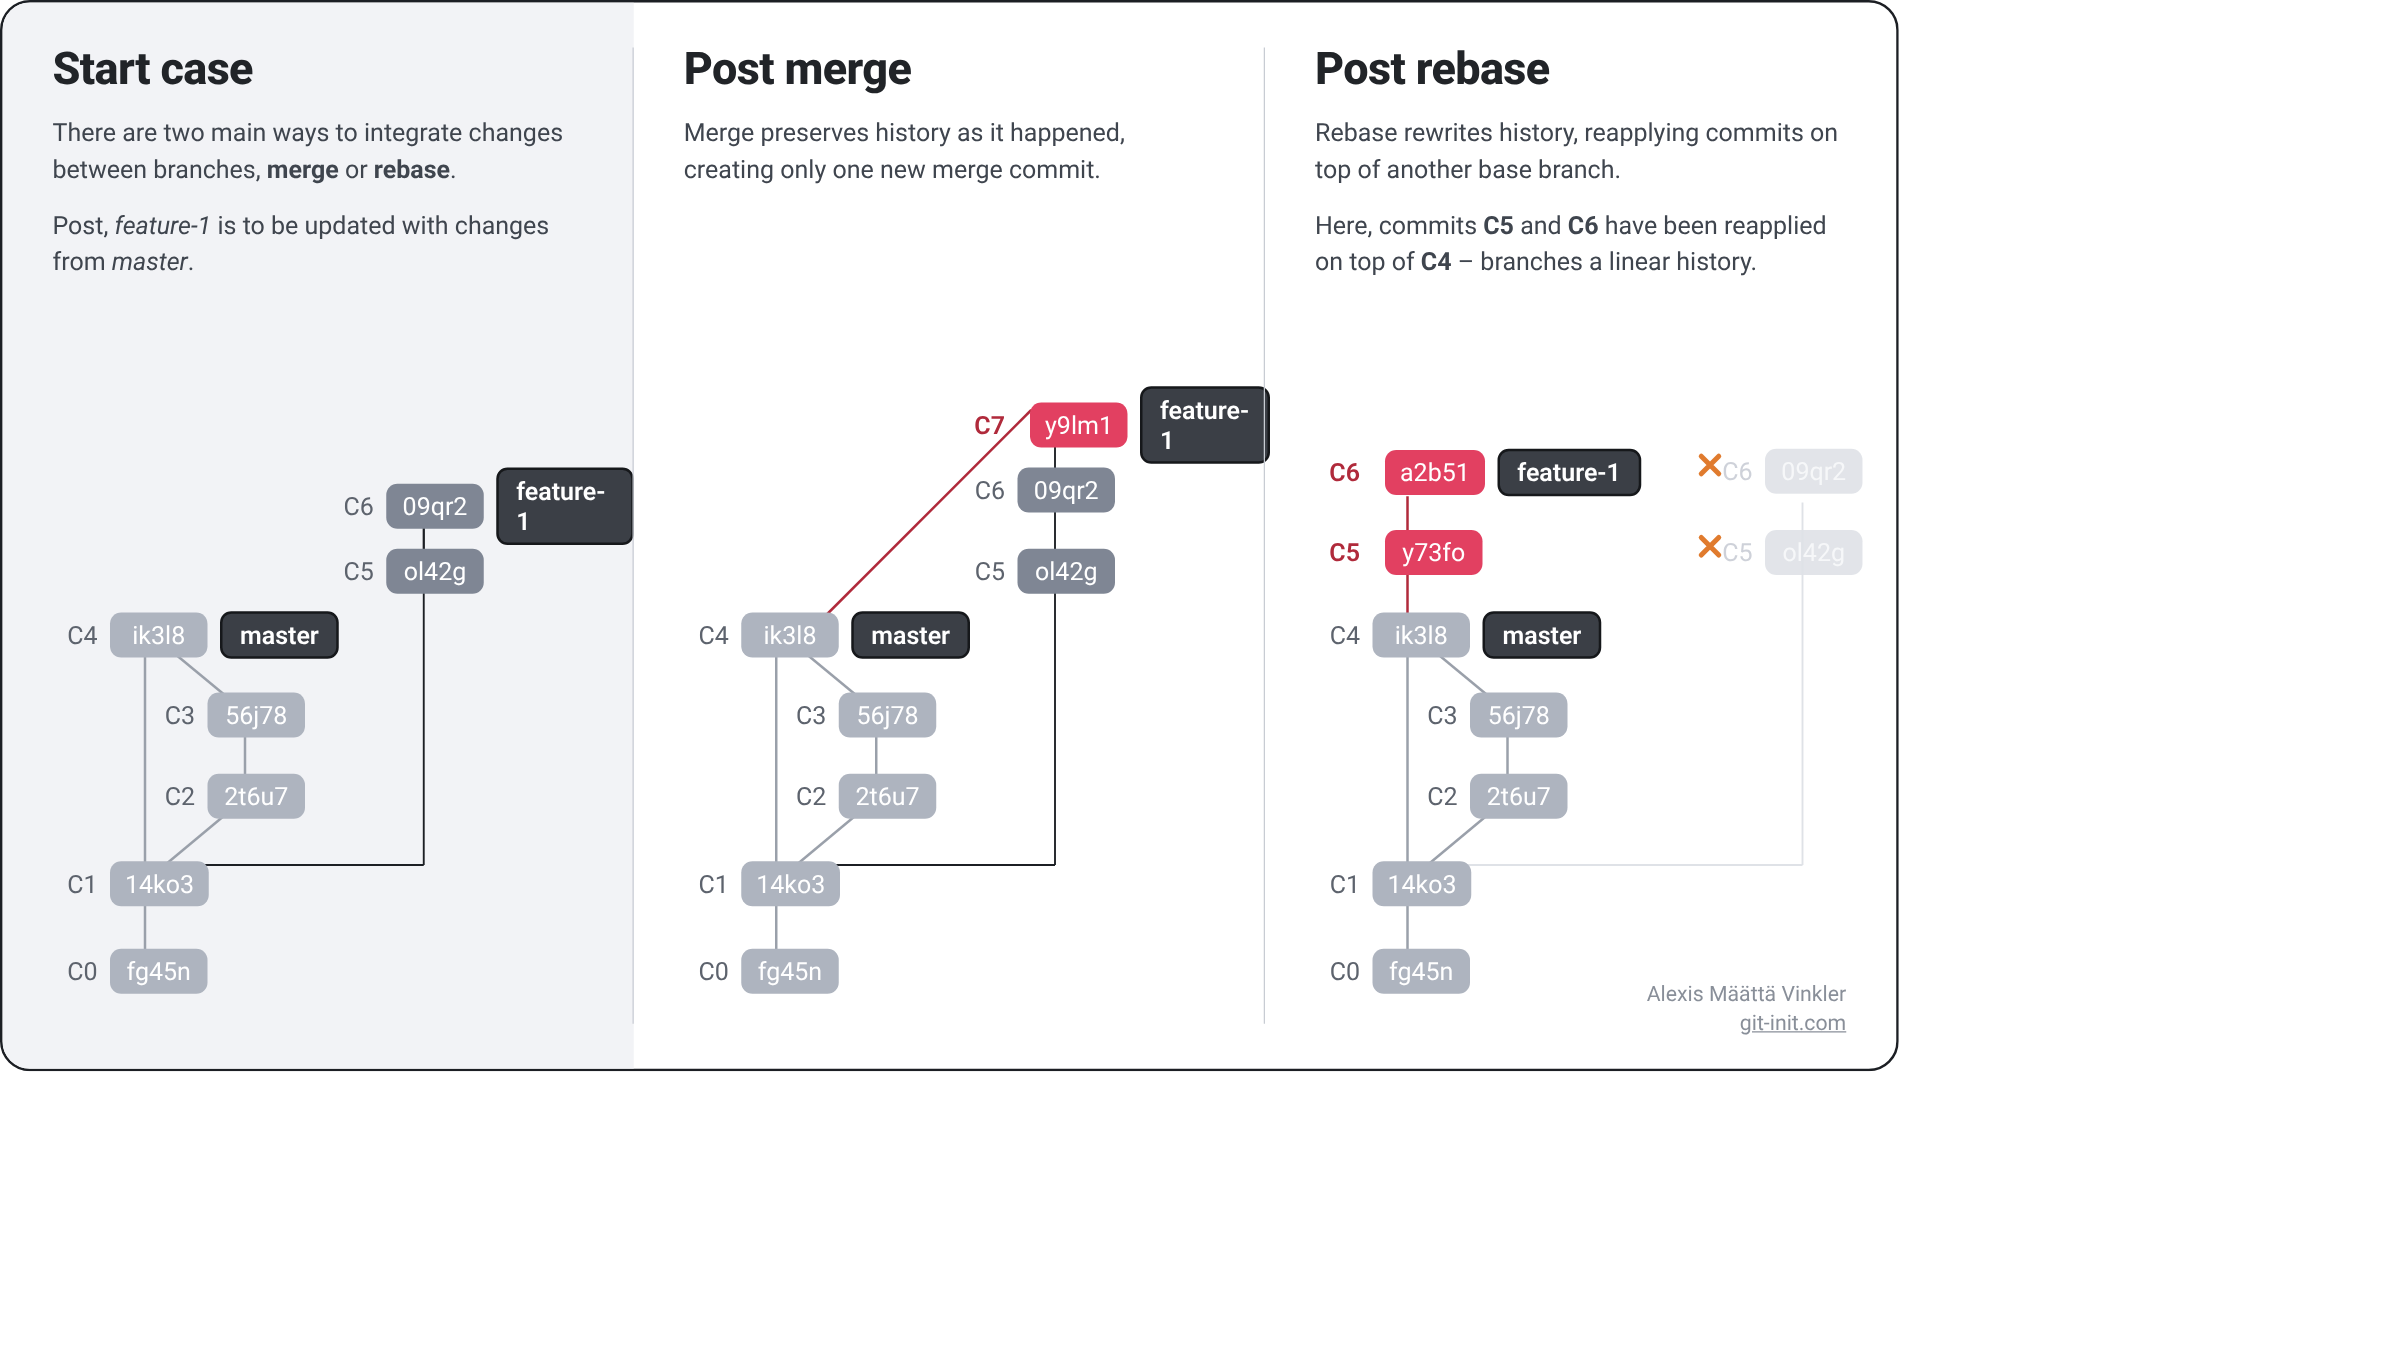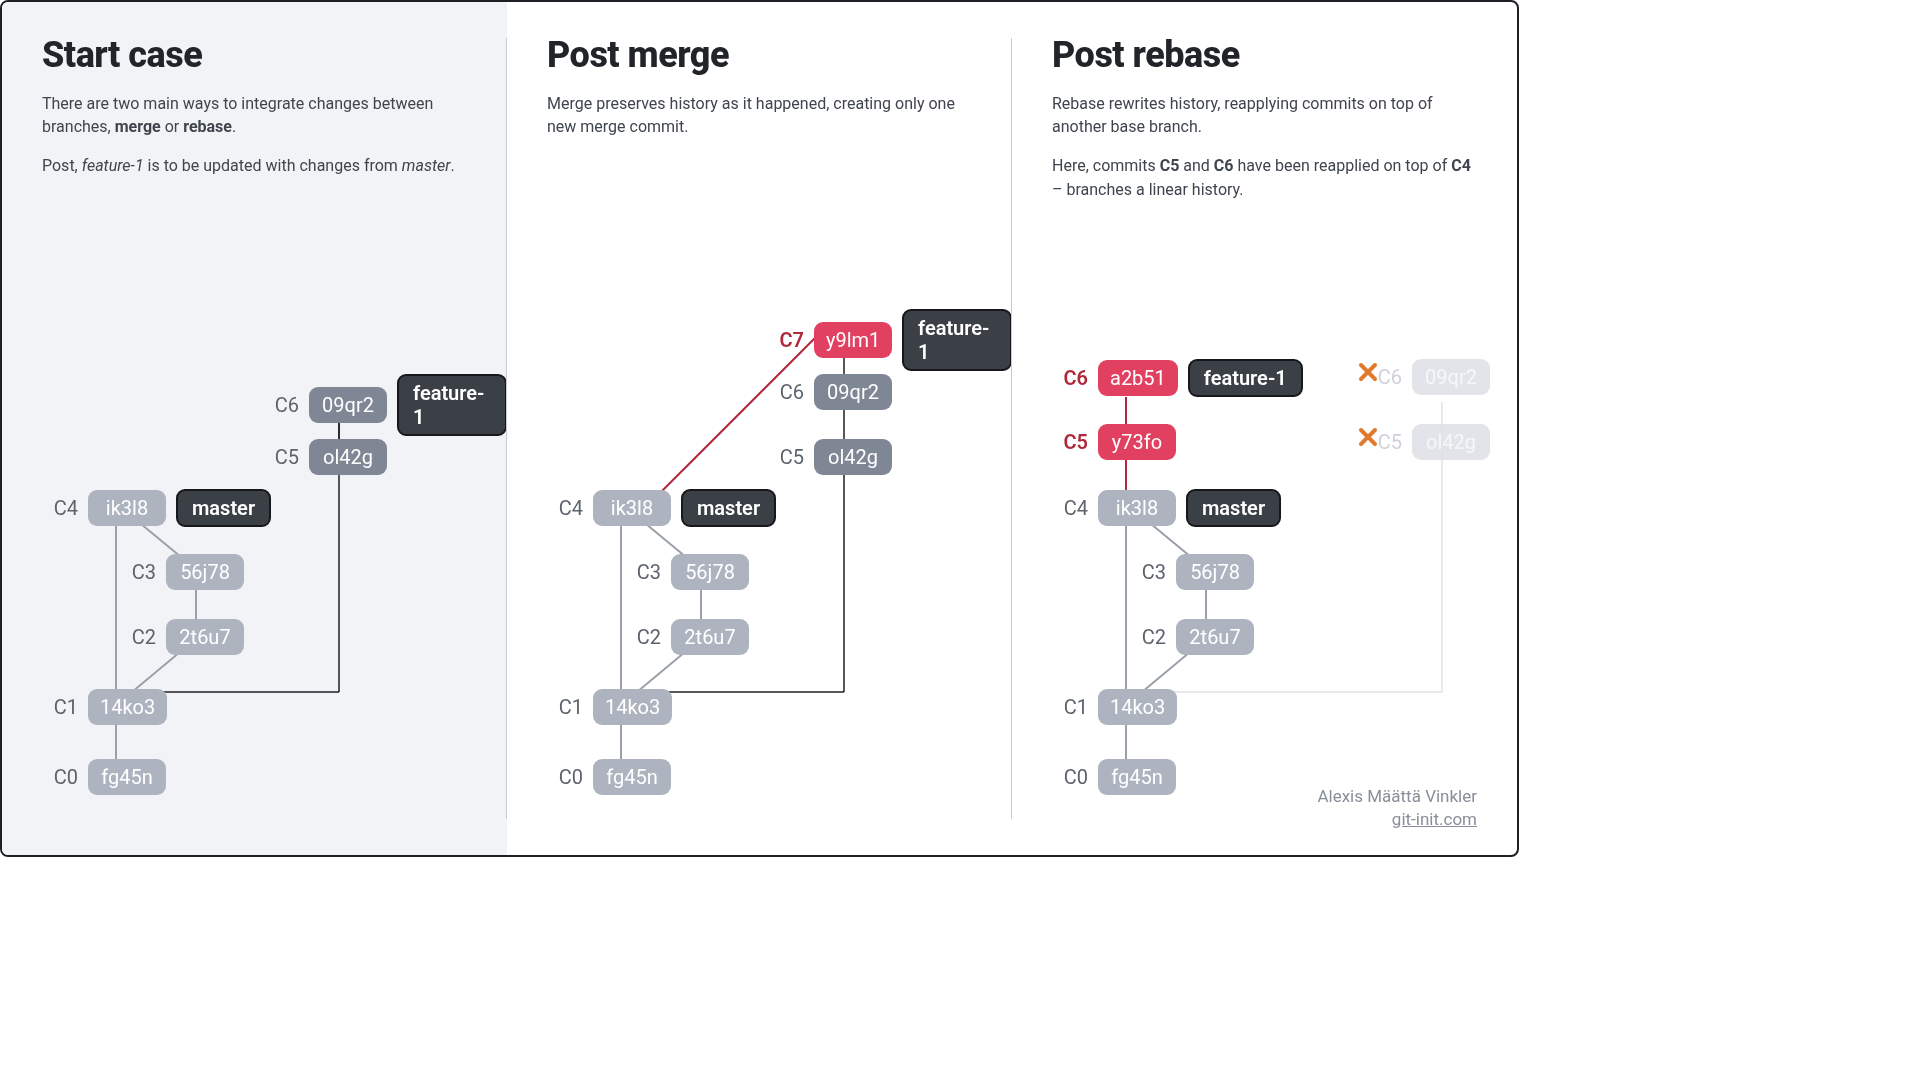--- a/index.html
+++ b/index.html
@@ -1,29 +1,29 @@
 <!DOCTYPE html>
 <html><head>
 <meta charset="utf-8">
 <style>
   html,body{margin:0;padding:0;width:1519px;height:857px;font-family:-apple-system,BlinkMacSystemFont,"Segoe UI",Roboto,Helvetica,Arial,sans-serif;color:#3a3f47;background:#fff;}
-  .card{box-sizing:border-box;width:1519px;height:857px;border:2px solid #1c1f24;border-radius:8px;display:flex;overflow:hidden;}
+  .card{box-sizing:border-box;width:1519px;height:857px;border:2px solid #1c1f24;border-radius:24px;display:flex;overflow:hidden;}
   .col{flex:1;position:relative;padding:32px 40px 24px 40px;box-sizing:border-box;}
   .col.start{background:#f2f3f6;}
   .sep{position:absolute;right:0;top:36px;bottom:36px;width:1px;background:#c8ccd3;}
   h2{margin:0 0 16px 0;font-size:36px;font-weight:800;letter-spacing:-0.5px;color:#212428;}
-  p{margin:0 0 16px 0;font-size:16px;line-height:1.45;color:#3f454e;}
+  p{margin:0 0 16px 0;font-size:20px;line-height:1.45;color:#3f454e;}
   p b{font-weight:700;}
   p i{font-style:italic;}
   .node{position:absolute;display:flex;align-items:center;gap:10px;}
   .clabel{font-size:20px;color:#5d636d;min-width:32px;text-align:right;}
   .clabel.red{color:#b02a3b;font-weight:600;}
   .chip{font-size:20px;color:#fff;background:#aeb4bf;padding:6px 12px;border-radius:9px;min-width:54px;text-align:center;}
   .chip.dark{background:#7f8694;}
-  .chip.pink{background:#e24061;}
+  .chip.pink{background:#e24061;margin-left:10px;}
   .chip.ghost{background:#dfe2e7;color:#f6f7f9;}
   .branch{font-size:20px;font-weight:600;color:#fff;background:#3b3f46;border:2px solid #16181b;padding:5px 14px;border-radius:9px;}
   .cross{position:absolute;width:20px;height:20px;}
   .cross svg{width:20px;height:20px;}
   .credit{position:absolute;right:40px;bottom:24px;text-align:right;font-size:17px;color:#898f99;line-height:1.35;margin-top:44px;}
   .credit .u{text-decoration:underline;}
   svg.lines{position:absolute;left:0;top:0;width:100%;height:100%;overflow:visible;}
 </style>
 </head>
 <body>

